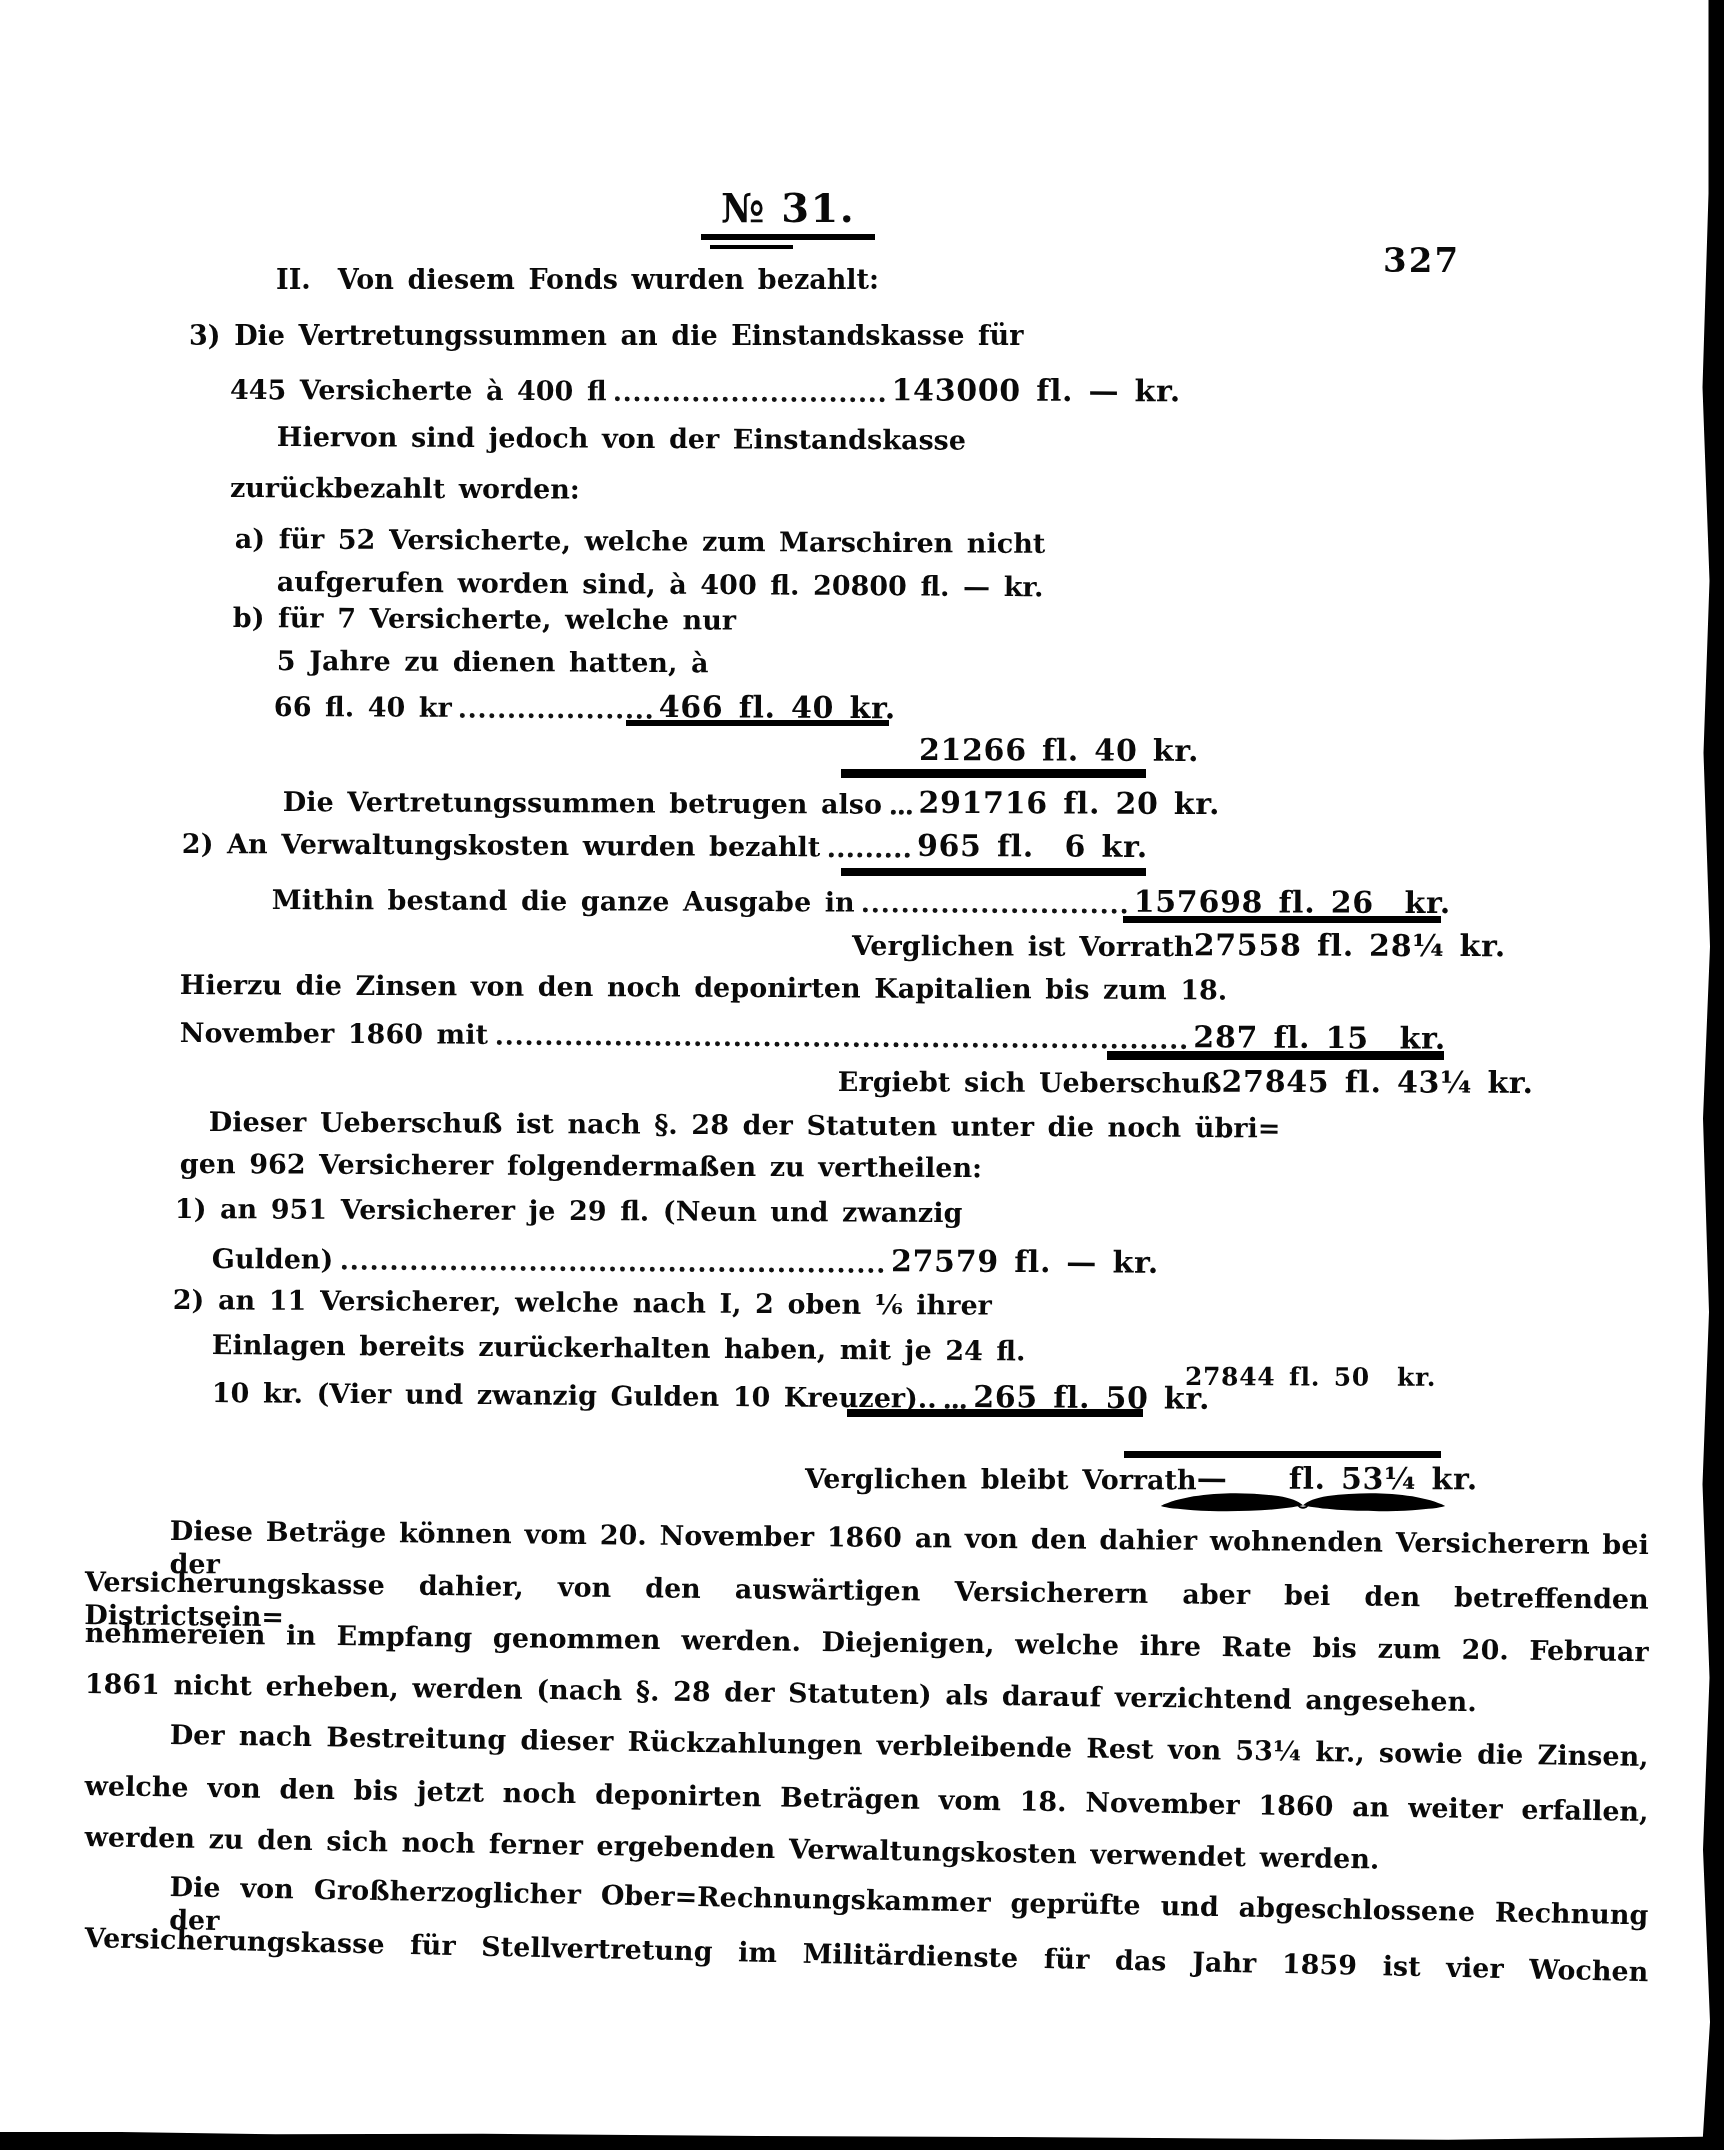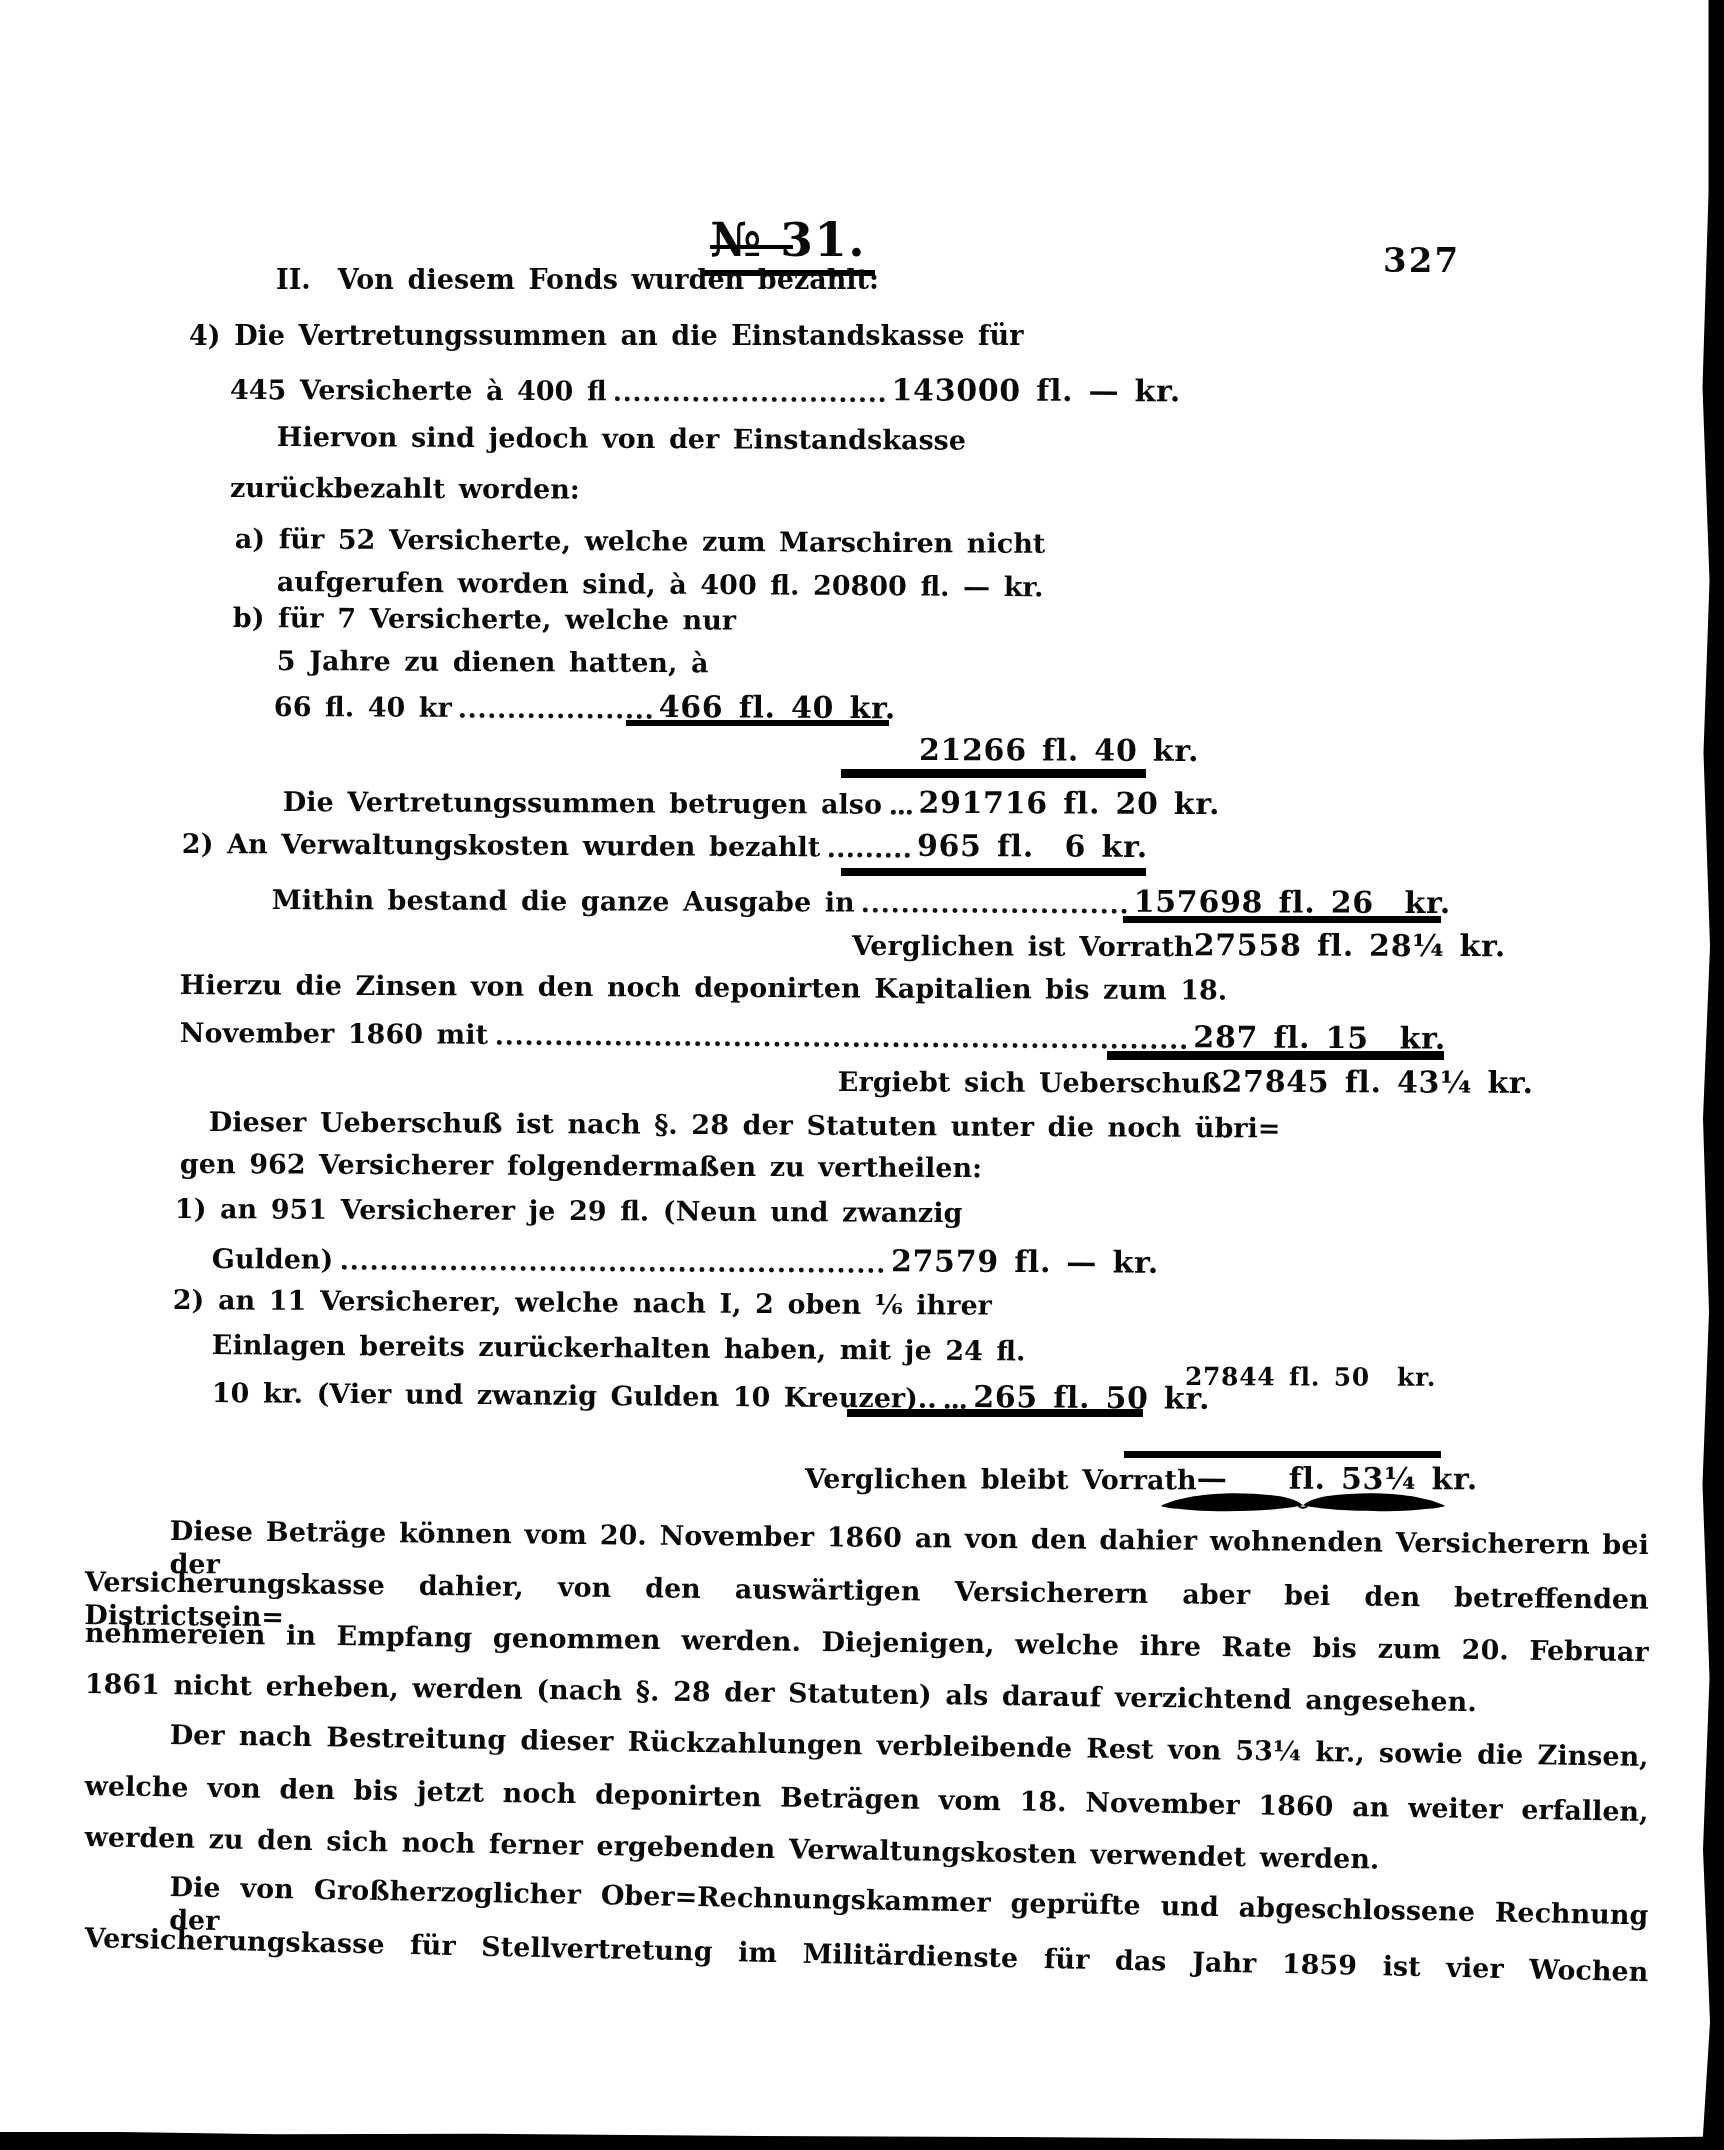--- a/index.html
+++ b/index.html
@@ -4,22 +4,22 @@
 <style>
   html,body{margin:0;padding:0;background:#e8e8e8;}
   #page{
     position:relative; width:1724px; height:2151px;
     background:#ffffff; overflow:hidden;
     font-family:"DejaVu Serif","Liberation Serif",serif;
     font-weight:700; color:#0a0a0a;
   }
   #hdr-num{
     position:absolute; left:701px; top:184px; width:174px;
-    text-align:center; font-size:47px; letter-spacing:1.4px;
-    border-bottom:6.4px solid #000; padding-bottom:2.8px;margin-top:28px;
+    text-align:center; font-size:40px; letter-spacing:1.4px;
+    border-bottom:6.4px solid #000; padding-bottom:2.8px;
   }
   #hdr-num-sub{ position:absolute; left:710px; top:245px; width:83px; height:3.5px; background:#000; }
   #hdr-page{ position:absolute; left:1383px; top:192px; font-size:34px; letter-spacing:2.1px;margin-top:48px; }
   .line{
     position:absolute; font-size:27px; line-height:1.22;
     white-space:pre; word-spacing:4.2px; transform-origin:left top;
   }
   .row{ display:flex; align-items:flex-end; white-space:pre; }
   .pre{ white-space:pre; }
   .amount{ white-space:pre; font-size:30px; letter-spacing:0.7px; }
@@ -42,21 +42,21 @@
 <body>
 
 <div id="page">
 
   <div id="hdr-num">№ 31.</div>
   <div id="hdr-num-sub"></div>
   <div id="hdr-page">327</div>
 
   <div id="doc">
       <div class="line" style="left: 260px; top: 264px; margin-left: 16px;">II.&nbsp;&nbsp;Von diesem Fonds wurden bezahlt:</div>
-      <div class="line" style="left: 189px; top: 320px;">4) Die Vertretungssummen an die Einstandskasse für</div>
+      <div class="line" style="left: 189px; top: 320px;">3) Die Vertretungssummen an die Einstandskasse für</div>
       <div class="line row" style="left: 230px; top: 370px; width: 951px; transform: rotate(0.2deg);"><span class="pre">445 Versicherte à 400 fl</span><span class="dots"></span><span class="amount">143000 fl. — kr.</span></div>
       <div class="line" style="left: 277px; top: 421px; transform: rotate(0.3deg);">Hiervon sind jedoch von der Einstandskasse</div>
       <div class="line" style="left: 230px; top: 472px; transform: rotate(0.25deg);">zurückbezahlt worden:</div>
       <div class="line" style="left: 235px; top: 523px; transform: rotate(0.35deg);">a) für 52 Versicherte, welche zum Marschiren nicht</div>
       <div class="line" style="left: 277px; top: 566px; transform: rotate(0.4deg);">aufgerufen worden sind, à 400 fl. 20800 fl. — kr.</div>
       <div class="line" style="left: 233px; top: 602px; transform: rotate(0.3deg);">b) für 7 Versicherte, welche nur</div>
       <div class="line" style="left: 277px; top: 645px; transform: rotate(0.3deg);">5 Jahre zu dienen hatten, à</div>
       <div class="line row" style="left: 274px; top: 687px; width: 622px; transform: rotate(0.3deg);"><span class="pre">66 fl. 40 kr</span><span class="dots"></span><span class="amount">466 fl. 40 kr.</span></div>
       <div class="line amt" style="left: 919px; top: 732px; font-size: 30px; transform: rotate(0.2deg); text-align: center;">21266 fl. 40 kr.</div>
       <div class="line row" style="left: 283px; top: 782px; width: 866px; transform: rotate(0.25deg);"><span class="pre">Die Vertretungssummen betrugen also</span><span class="dots"></span><span class="amount">291716 fl. 20 kr.</span></div>

